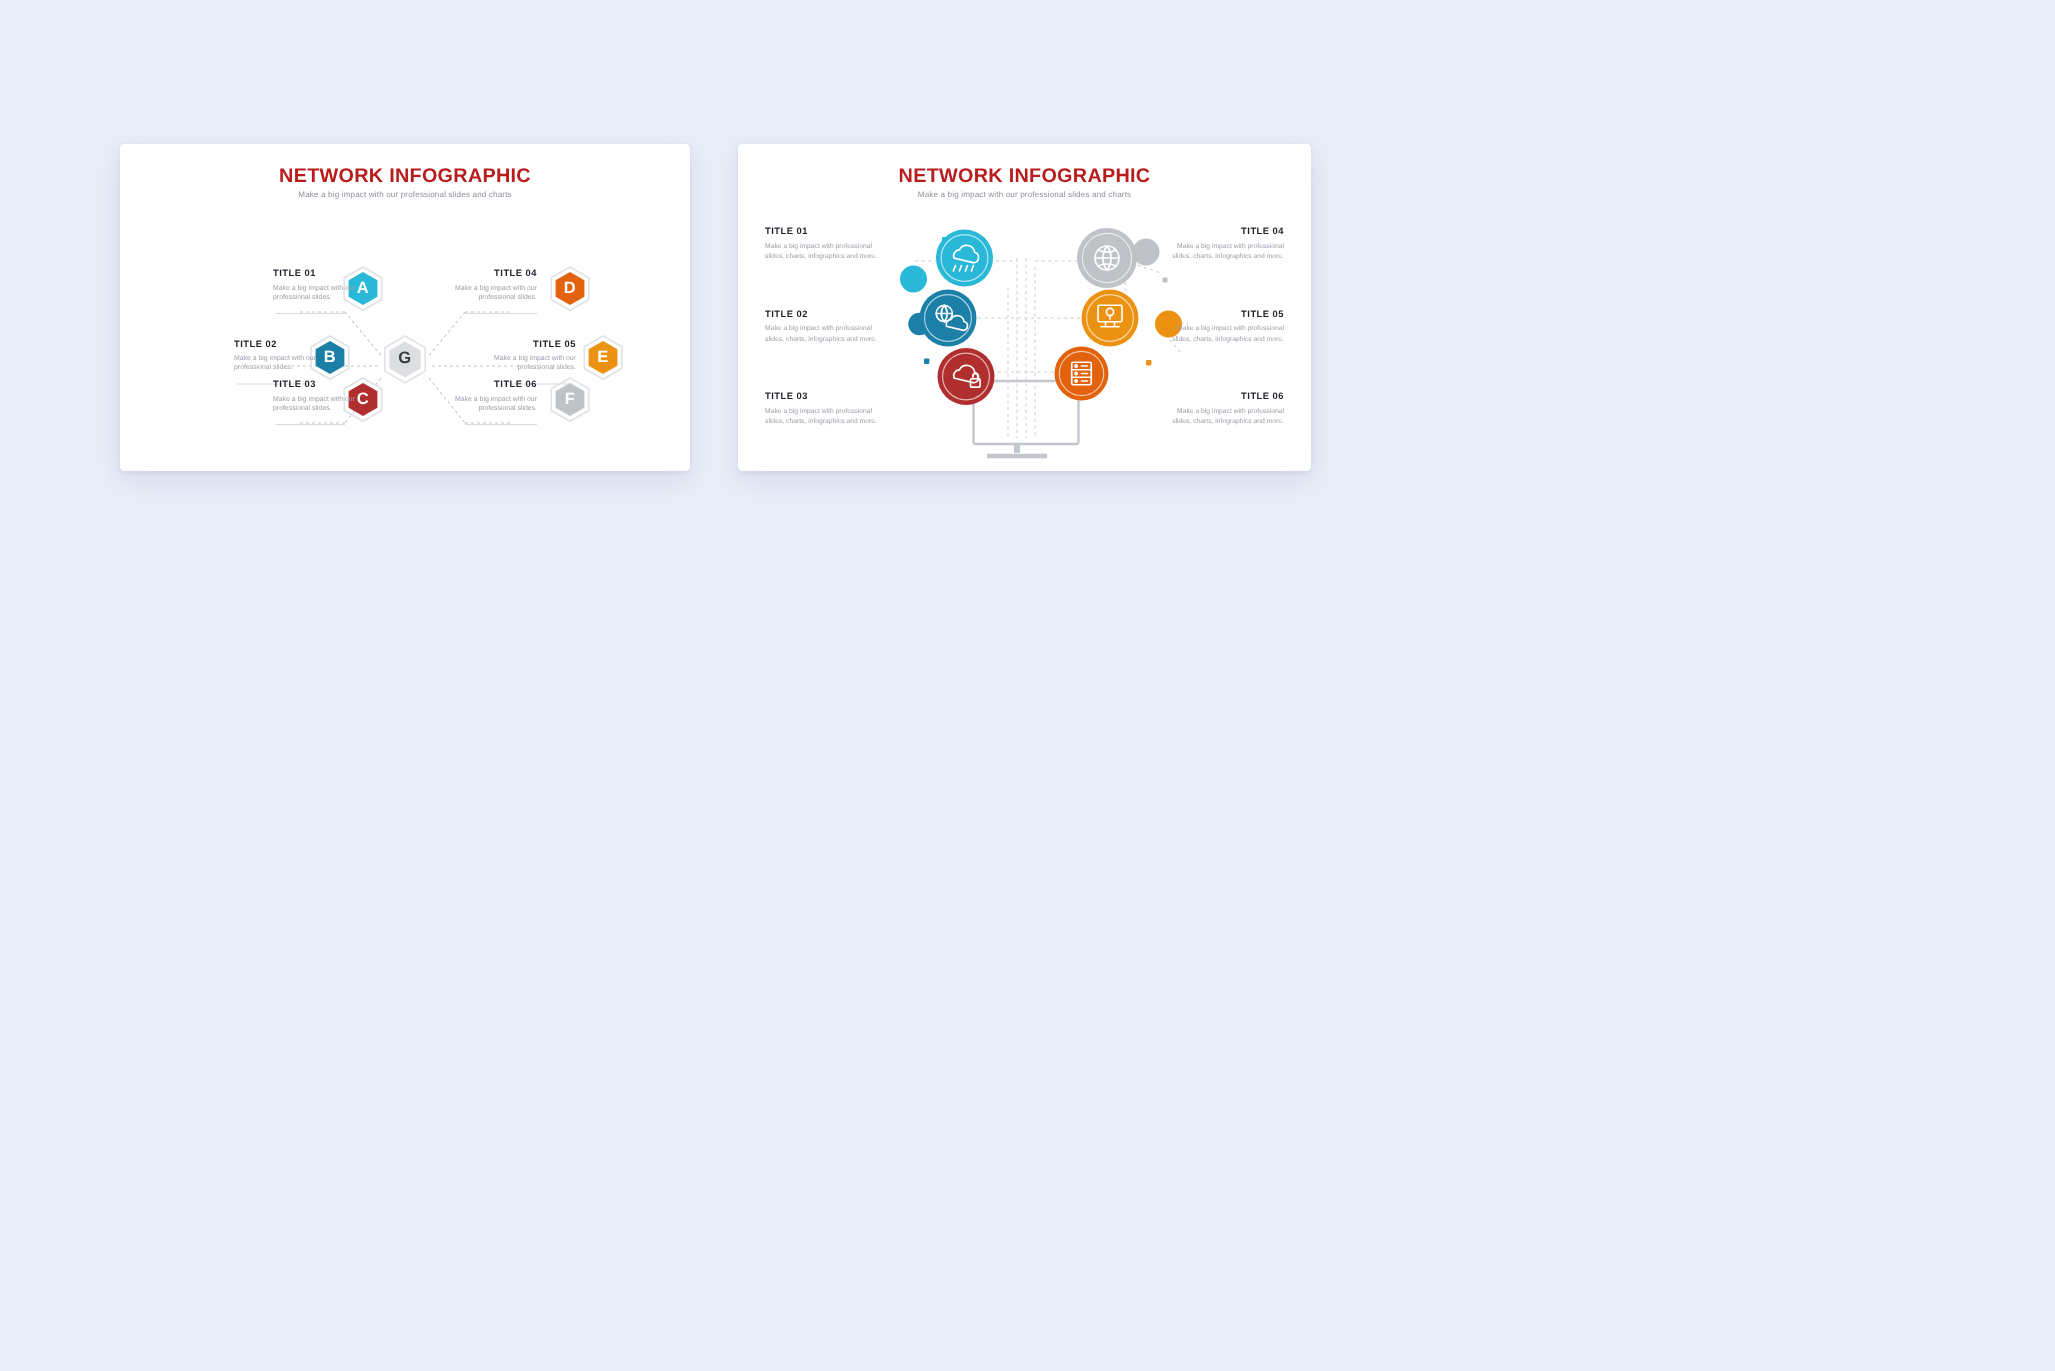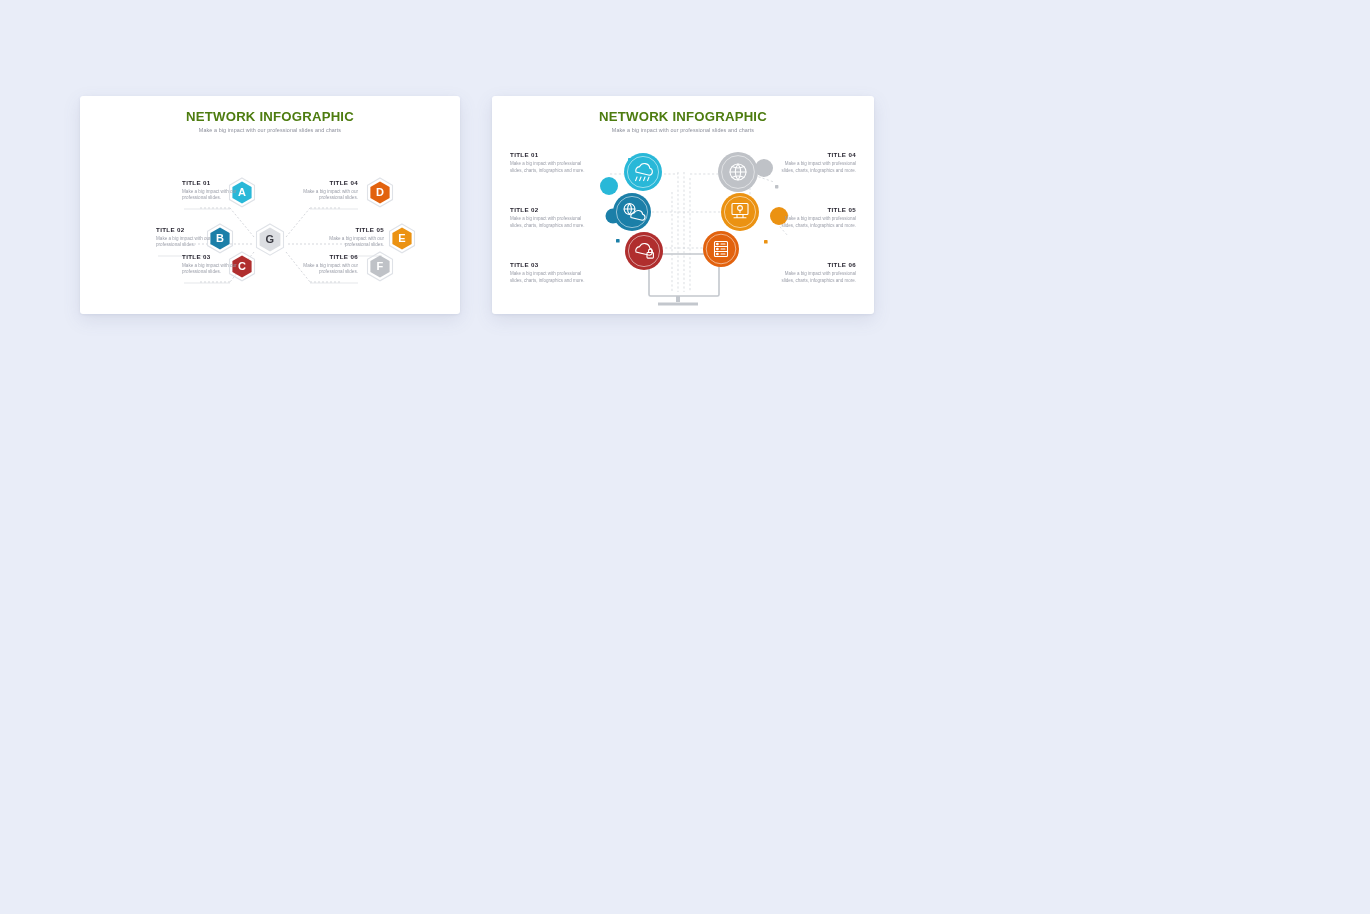--- a/index.html
+++ b/index.html
@@ -18,21 +18,21 @@
     border-radius: 3px;
     box-shadow: 0 6px 18px rgba(90,100,140,0.13), 0 1px 3px rgba(90,100,140,0.10);
     overflow: hidden;
   }
   #card-left  { left: 80px;  top: 96px; width: 380px; height: 218px; }
   #card-right { left: 492px; top: 96px; width: 382px; height: 218px; }
 
   .card-head { text-align: center; padding-top: 13px; }
   .card-title {
     font-size: 13.2px; font-weight: 700; letter-spacing: .2px;
-    color: #4d7c0f; margin: 0;
+    color: #b91c1c; margin: 0;
   }
   .card-sub {
     font-size: 5.4px; color: #8c8f9b; margin: 3px 0 0 0; letter-spacing: .1px;
   }
 
   
   .canvas { position: absolute; left: 0; top: 0; width: 100%; height: 100%; }
 
   
   .lbl { position: absolute; width: 72px; }

